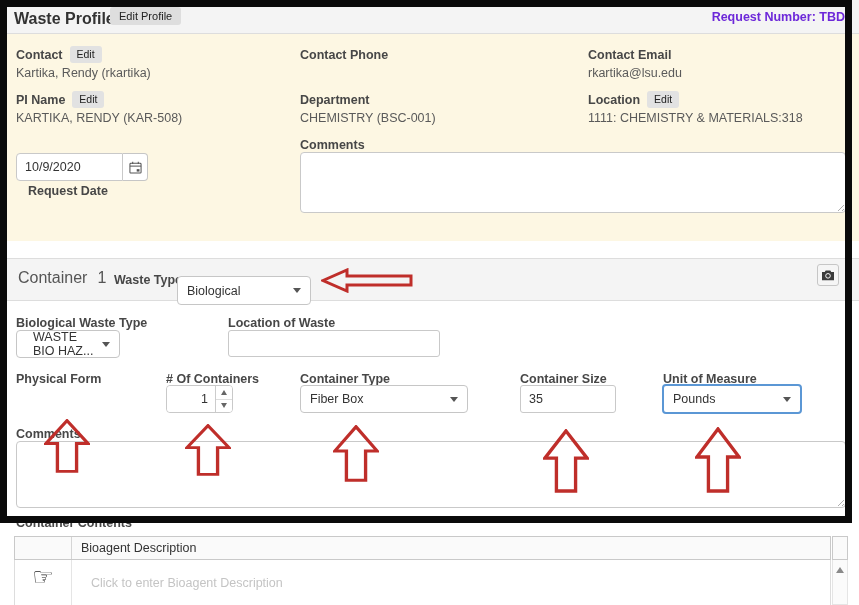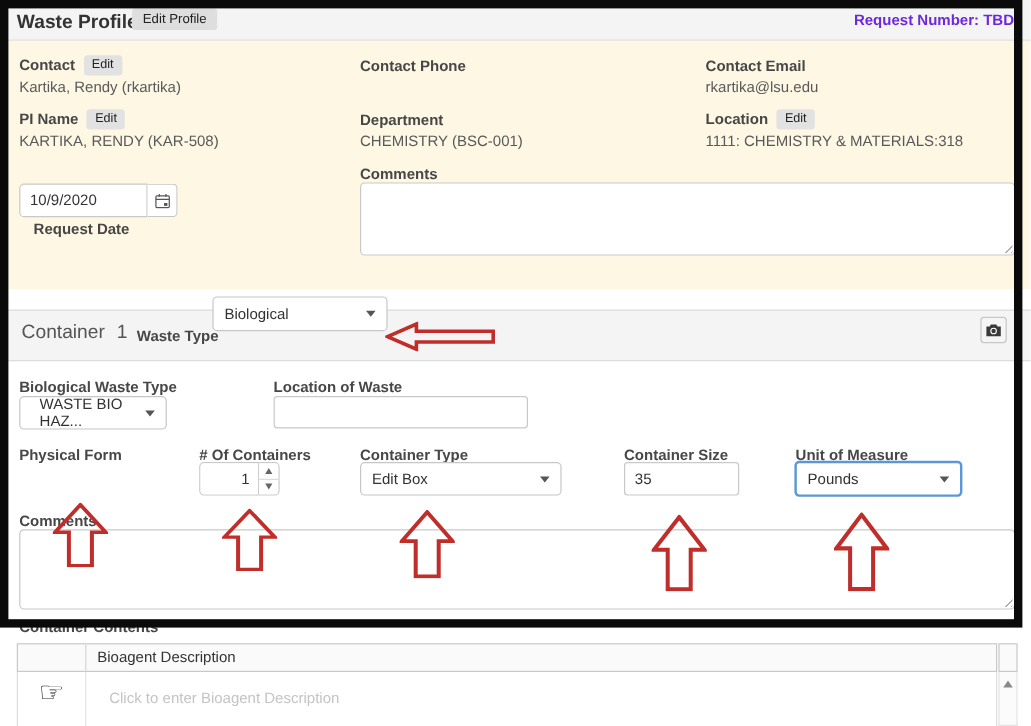--- a/index.html
+++ b/index.html
@@ -95,33 +95,33 @@
   <div class="abs" style="left:300px;top:152px;width:546px;height:61px;">
     <textarea class="ti" style="border-radius: 4px;"></textarea>
     <div class="grip"></div>
   </div>
 
   <div class="abs barbg" style="left:0;top:258px;width:859px;height:43px;border-top:1px solid #ddd;border-bottom:1px solid #ddd;"></div>
   <div class="abs" style="left:18px;top:269px;font-size:16px;color:#555;">
     <span>Container</span><span style="margin-left:10px;">1</span>
   </div>
   <div class="abs lbl" style="left:114px;top:273px;">Waste Type</div>
-  <div class="abs fake-select" style="left:177px;top:247px;width:146px;height:29px;">
+  <div class="abs fake-select" style="left:177px;top:276px;width:134px;height:29px;">
     <span>Biological</span>
     <span class="caret"></span>
   </div>
   <div class="abs iconbtn" style="left:817px;top:264px;width:22px;height:22px;">
     <svg width="14" height="12" viewBox="0 0 16 14">
       <path d="M1 3.5h3.2l1.1-1.8h5.4l1.1 1.8H15V13H1z" fill="#3a3a3a"></path>
       <circle cx="8" cy="8" r="2.7" fill="#3a3a3a" stroke="#fff" stroke-width="1.1"></circle>
     </svg>
   </div>
 
   <div class="abs lbl" style="left:16px;top:316px;">Biological Waste Type</div>
-  <div class="abs fake-select" style="left:16px;top:330px;width:123px;height:28px;padding-left:16px;">
+  <div class="abs fake-select" style="left:16px;top:330px;width:104px;height:28px;padding-left:16px;">
     <span style="overflow:hidden;text-overflow:ellipsis;">WASTE BIO HAZ...</span>
     <span class="caret"></span>
   </div>
 
   <div class="abs lbl" style="left:228px;top:316px;">Location of Waste</div>
   <div class="abs" style="left:228px;top:330px;width:212px;height:27px;">
     <input class="ti" value="" style="">
   </div>
 
   <div class="abs lbl" style="left:16px;top:372px;">Physical Form</div>
@@ -134,21 +134,21 @@
           <div class="tri-up"></div>
         </div>
       <div class="spinbtn">
           <div class="tri-down"></div>
         </div>
     </div>
   </div>
 
   <div class="abs lbl" style="left:300px;top:372px;">Container Type</div>
   <div class="abs fake-select" style="left:300px;top:385px;width:168px;height:28px;">
-    <span>Edit Box</span>
+    <span>Fiber Box</span>
     <span class="caret"></span>
   </div>
 
   <div class="abs lbl" style="left:520px;top:372px;">Container Size</div>
   <div class="abs" style="left:520px;top:385px;width:96px;height:28px;">
     <input class="ti" value="35" style="">
   </div>
 
   <div class="abs lbl" style="left:663px;top:372px;">Unit of Measure</div>
   <div class="abs fake-select" style="left:662px;top:384px;width:140px;height:30px;border:2px solid var(--focus-blue);">

